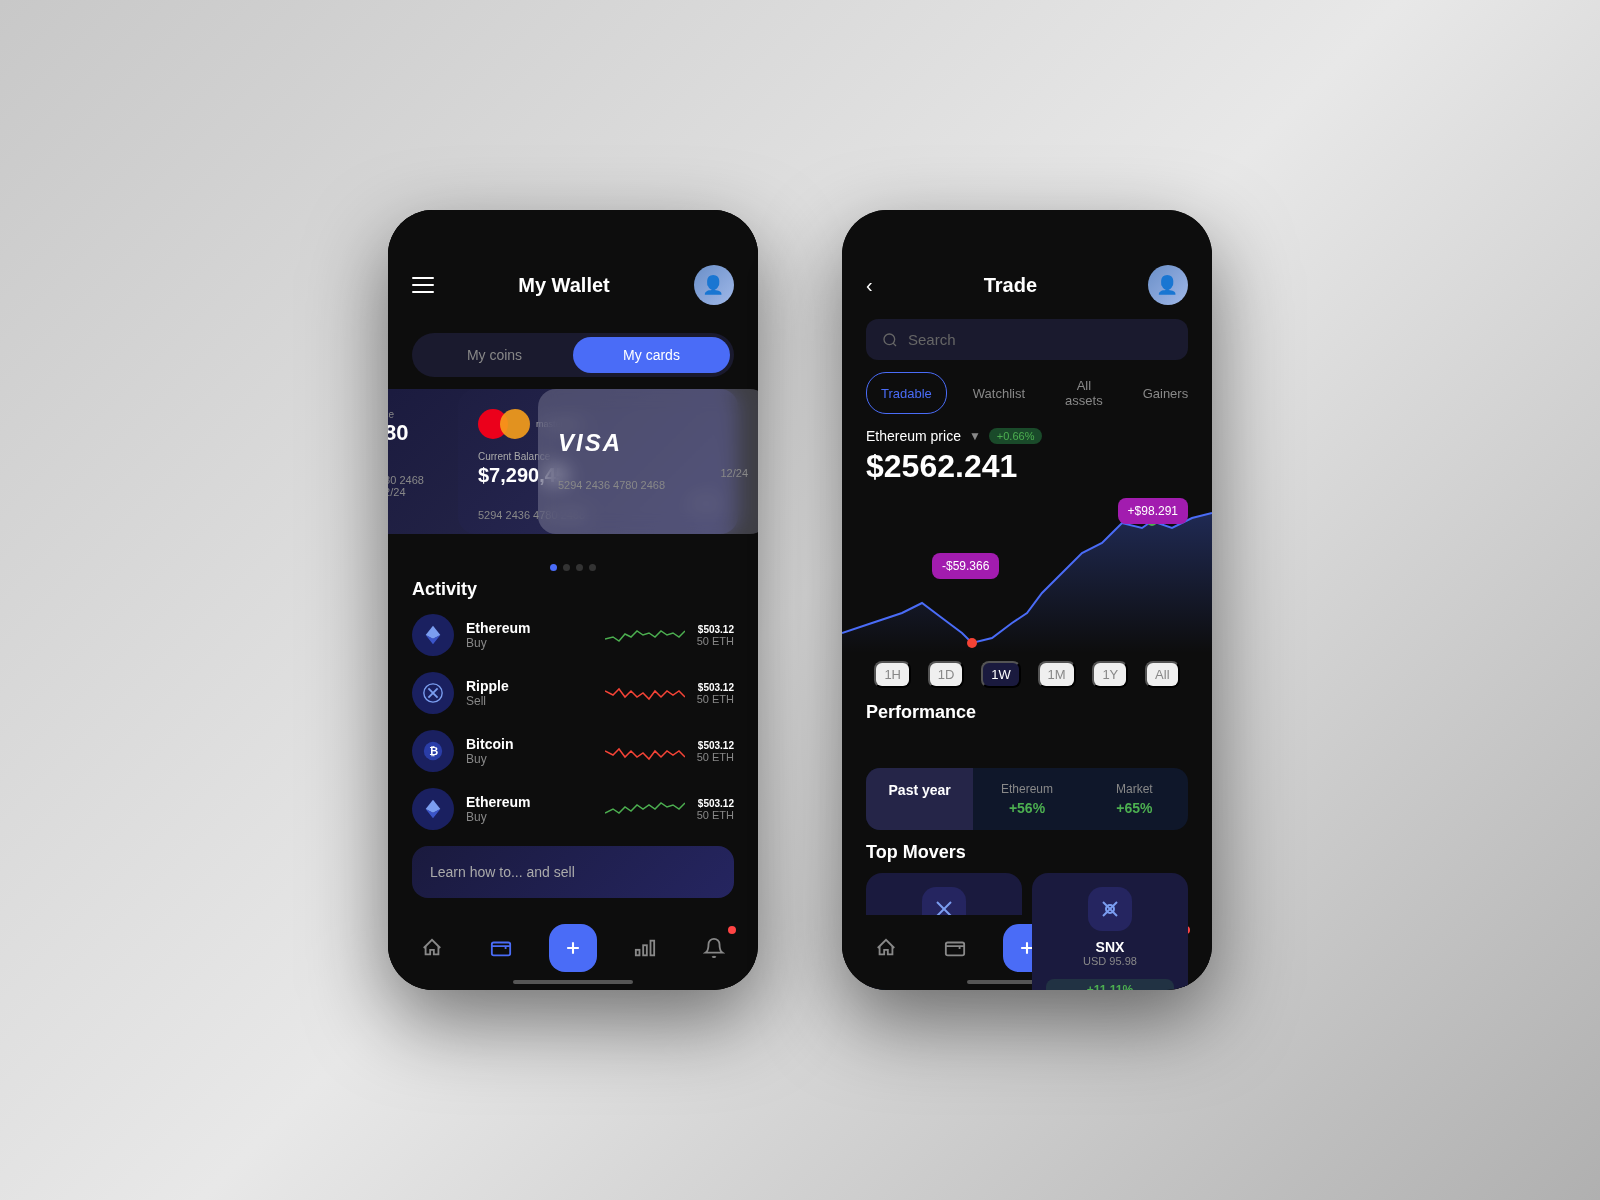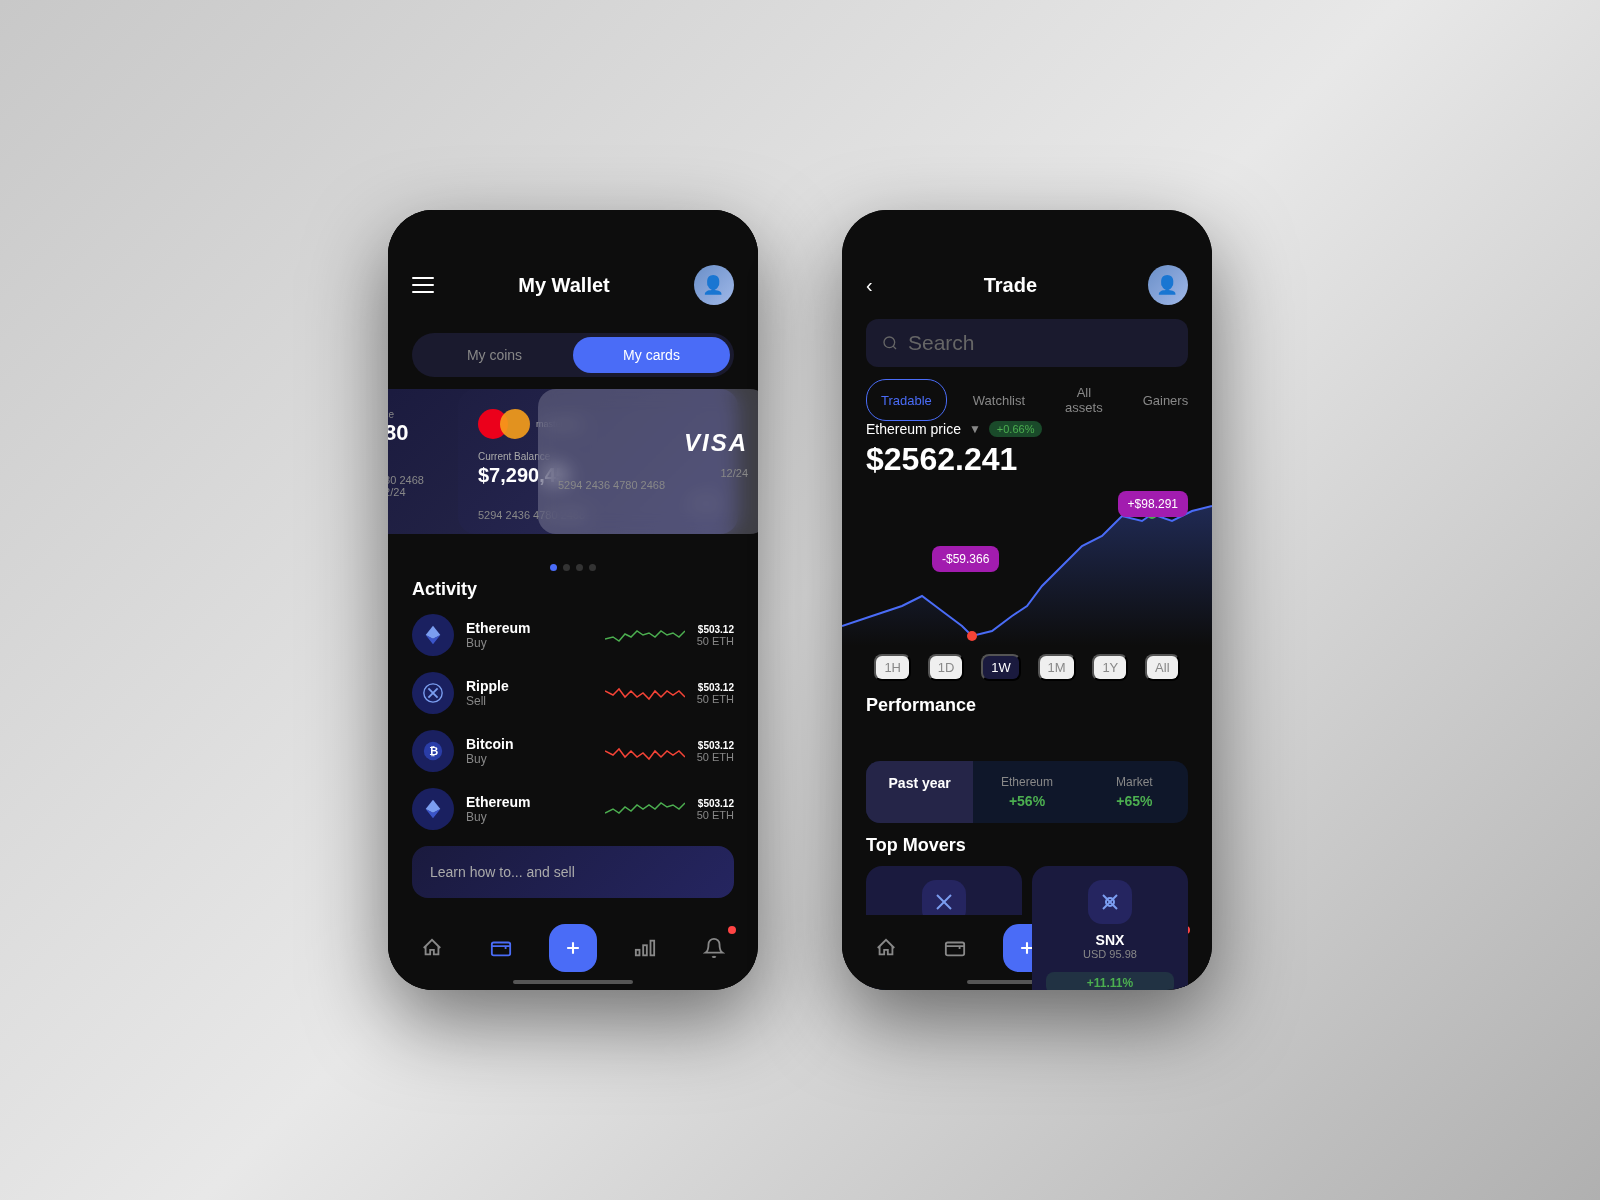--- a/index.html
+++ b/index.html
@@ -114,21 +114,20 @@
       left: 70px;
       background: linear-gradient(135deg, #1e1e42, #2a2a58);
       z-index: 2;
     }
     .card-visa {
       right: -10px;
       background: rgba(180,180,200,0.3);
       backdrop-filter: blur(10px);
       z-index: 3;
       width: 230px;
-      text-align: right;
     }
     .mastercard-logo {
       display: flex;
       align-items: center;
       margin-bottom: 12px;
     }
     .mc-circle {
       width: 30px;
       height: 30px;
       border-radius: 50%;
@@ -305,26 +304,27 @@
       margin: 0 24px 12px;
       background: #1a1a2e;
       border-radius: 12px;
       padding: 12px 16px;
       display: flex;
       align-items: center;
       gap: 10px;
     }
     .search-placeholder {
       color: #666;
-      font-size: 21px;
+      font-size: 15px;
     }
     .filter-tabs {
       display: flex;
       padding: 0 24px;
       gap: 12px;
+      margin-bottom: 14px;
     }
     .filter-tab {
       padding: 6px 14px;
       border-radius: 20px;
       font-size: 13px;
       cursor: pointer;
       border: none;
     }
     .filter-tab.active {
       background: transparent;

